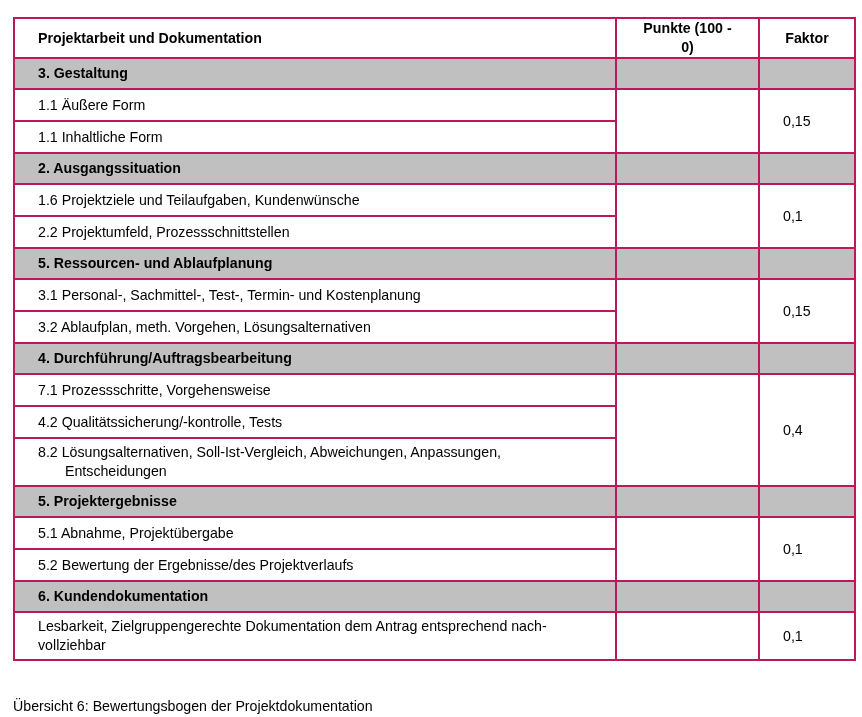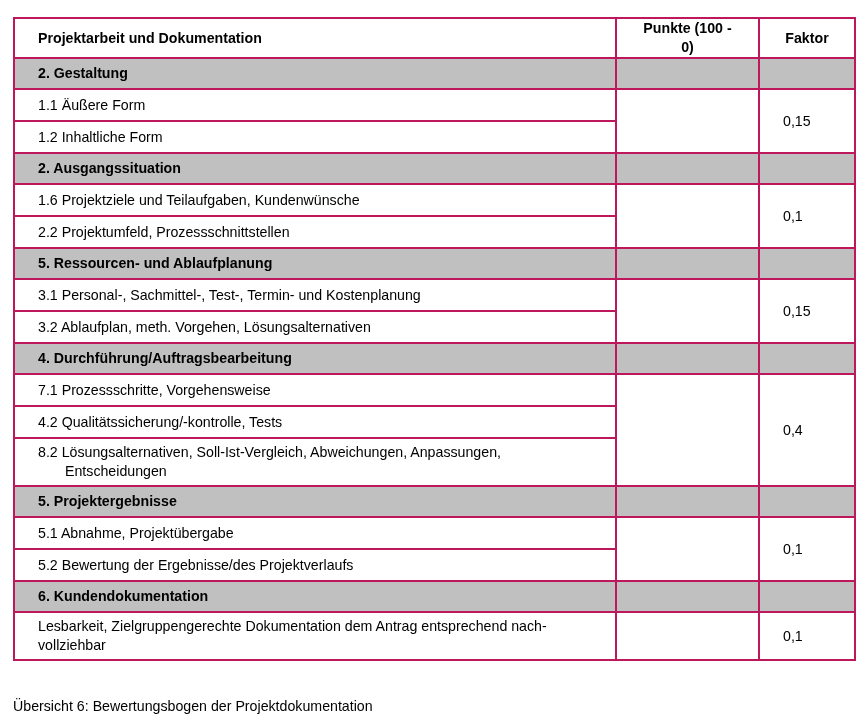--- a/index.html
+++ b/index.html
@@ -31,31 +31,31 @@
       <col class="c3">
     </colgroup>
   <tbody>
     <tr class="hdr">
       <td>Projektarbeit und Dokumentation</td>
       <td class="center">Punkte (100 - 0)</td>
       <td class="center">Faktor</td>
     </tr>
 
     <tr class="sec">
-      <td>2. Gestaltung</td>
+      <td>3. Gestaltung</td>
       <td></td>
       <td></td>
     </tr>
     <tr class="item">
       <td class="label">1.1 Äußere Form</td>
       <td class="points" rowspan="2"></td>
       <td class="factor" rowspan="2">0,15</td>
     </tr>
     <tr class="item">
-      <td class="label">1.2 Inhaltliche Form</td>
+      <td class="label">1.1 Inhaltliche Form</td>
     </tr>
 
     <tr class="sec">
       <td>2. Ausgangssituation</td>
       <td></td>
       <td></td>
     </tr>
     <tr class="item">
       <td class="label">1.6 Projektziele und Teilaufgaben, Kundenwünsche</td>
       <td class="points" rowspan="2"></td>

